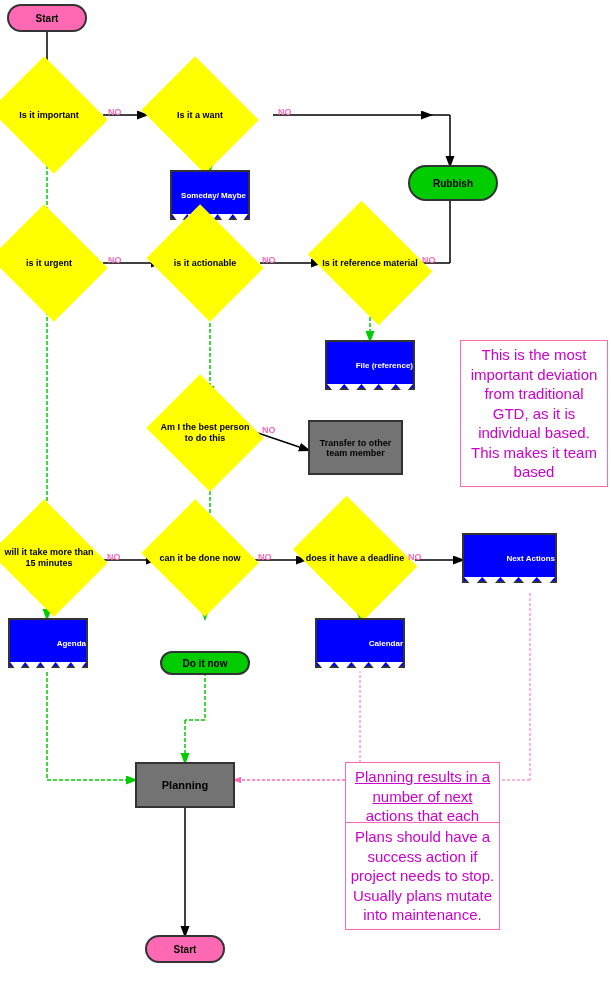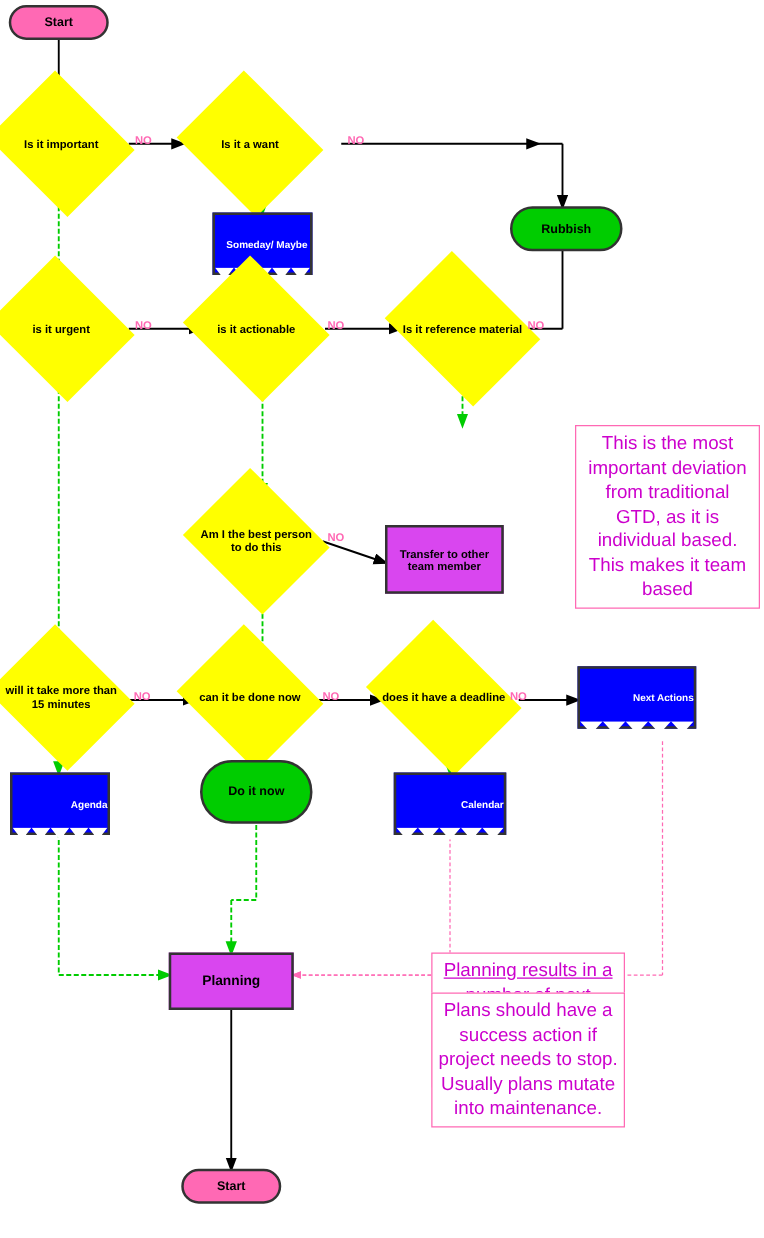--- a/index.html
+++ b/index.html
@@ -46,21 +46,21 @@
       align-items: center;
       justify-content: center;
       text-align: center;
       width: 100%;
       height: 100%;
       font-size: 9px;
       font-weight: bold;
       line-height: 1.2;
     }
     .rect-green {
-      background: #d946ef;
+      background: #737373;
       color: black;
       border: 2px solid #333;
       font-size: 10px;
     }
     .oval-green {
       border-radius: 50px;
       background: #00cc00;
       color: black;
       border: 2px solid #333;
     }
@@ -218,20 +218,23 @@
   </div>
 
   <div style="position:absolute; left:262px; top:255px; color:#ff69b4; font-size:9px; font-weight:bold;">NO</div>
 
   <div class="shape diamond" style="width:100px; height:76px; left:320px; top:225px;">
     <div class="diamond-text">Is it reference material</div>
   </div>
 
   <div style="position:absolute; left:422px; top:255px; color:#ff69b4; font-size:9px; font-weight:bold;">NO</div>
 
+  <div class="wavy-shape" style="width:90px; height:50px; left:325px; top:340px; border:2px solid #333;">
+    <span style="color:white; font-size:8px;">File (reference)</span>
+  </div>
 
   <div class="note-box" style="left:460px; top:340px; width:148px;">
     <span>This is the most important deviation from traditional GTD, as it is individual based. This makes it team based</span>
   </div>
 
   <div class="shape diamond" style="width:90px; height:76px; left:160px; top:395px;">
     <div class="diamond-text">Am I the best person to do this</div>
   </div>
 
   <div style="position:absolute; left:262px; top:425px; color:#ff69b4; font-size:9px; font-weight:bold;">NO</div>
@@ -259,37 +262,37 @@
   <div style="position:absolute; left:408px; top:552px; color:#ff69b4; font-size:9px; font-weight:bold;">NO</div>
 
   <div class="wavy-shape" style="width:95px; height:50px; left:462px; top:533px; border:2px solid #333;">
     <span style="color:white; font-size:8px;">Next Actions</span>
   </div>
 
   <div class="wavy-shape" style="width:80px; height:50px; left:8px; top:618px; border:2px solid #333;">
     <span style="color:white; font-size:8px;">Agenda</span>
   </div>
 
-  <div class="shape oval-green" style="width:90px; height:51px; left:160px; top:608px;">
+  <div class="shape oval-green" style="width:90px; height:24px; left:160px; top:651px;">
     <span>Do it now</span>
   </div>
 
   <div class="wavy-shape" style="width:90px; height:50px; left:315px; top:618px; border:2px solid #333;">
     <span style="color:white; font-size:8px;margin-left:24px;">Calendar</span>
   </div>
 
   <div class="shape rect-green" style="width:100px; height:46px; left:135px; top:762px; font-size:11px;">
     <span>Planning</span>
   </div>
 
   <div class="note-box" style="left:345px; top:762px; width:155px;text-decoration:underline;">
     <span>Planning results in a number of next actions that each should be processed with this flow</span>
   </div>
 
-  <div class="note-box" style="left:345px; top:794px; width:155px;">
+  <div class="note-box" style="left:345px; top:822px; width:155px;">
     <span>Plans should have a success action if project needs to stop. Usually plans mutate into maintenance.</span>
   </div>
 
   <div class="shape pill" style="width:80px; height:28px; left:145px; top:935px;">
     <span>Start</span>
   </div>
 
 </div>
 
 </body></html>

